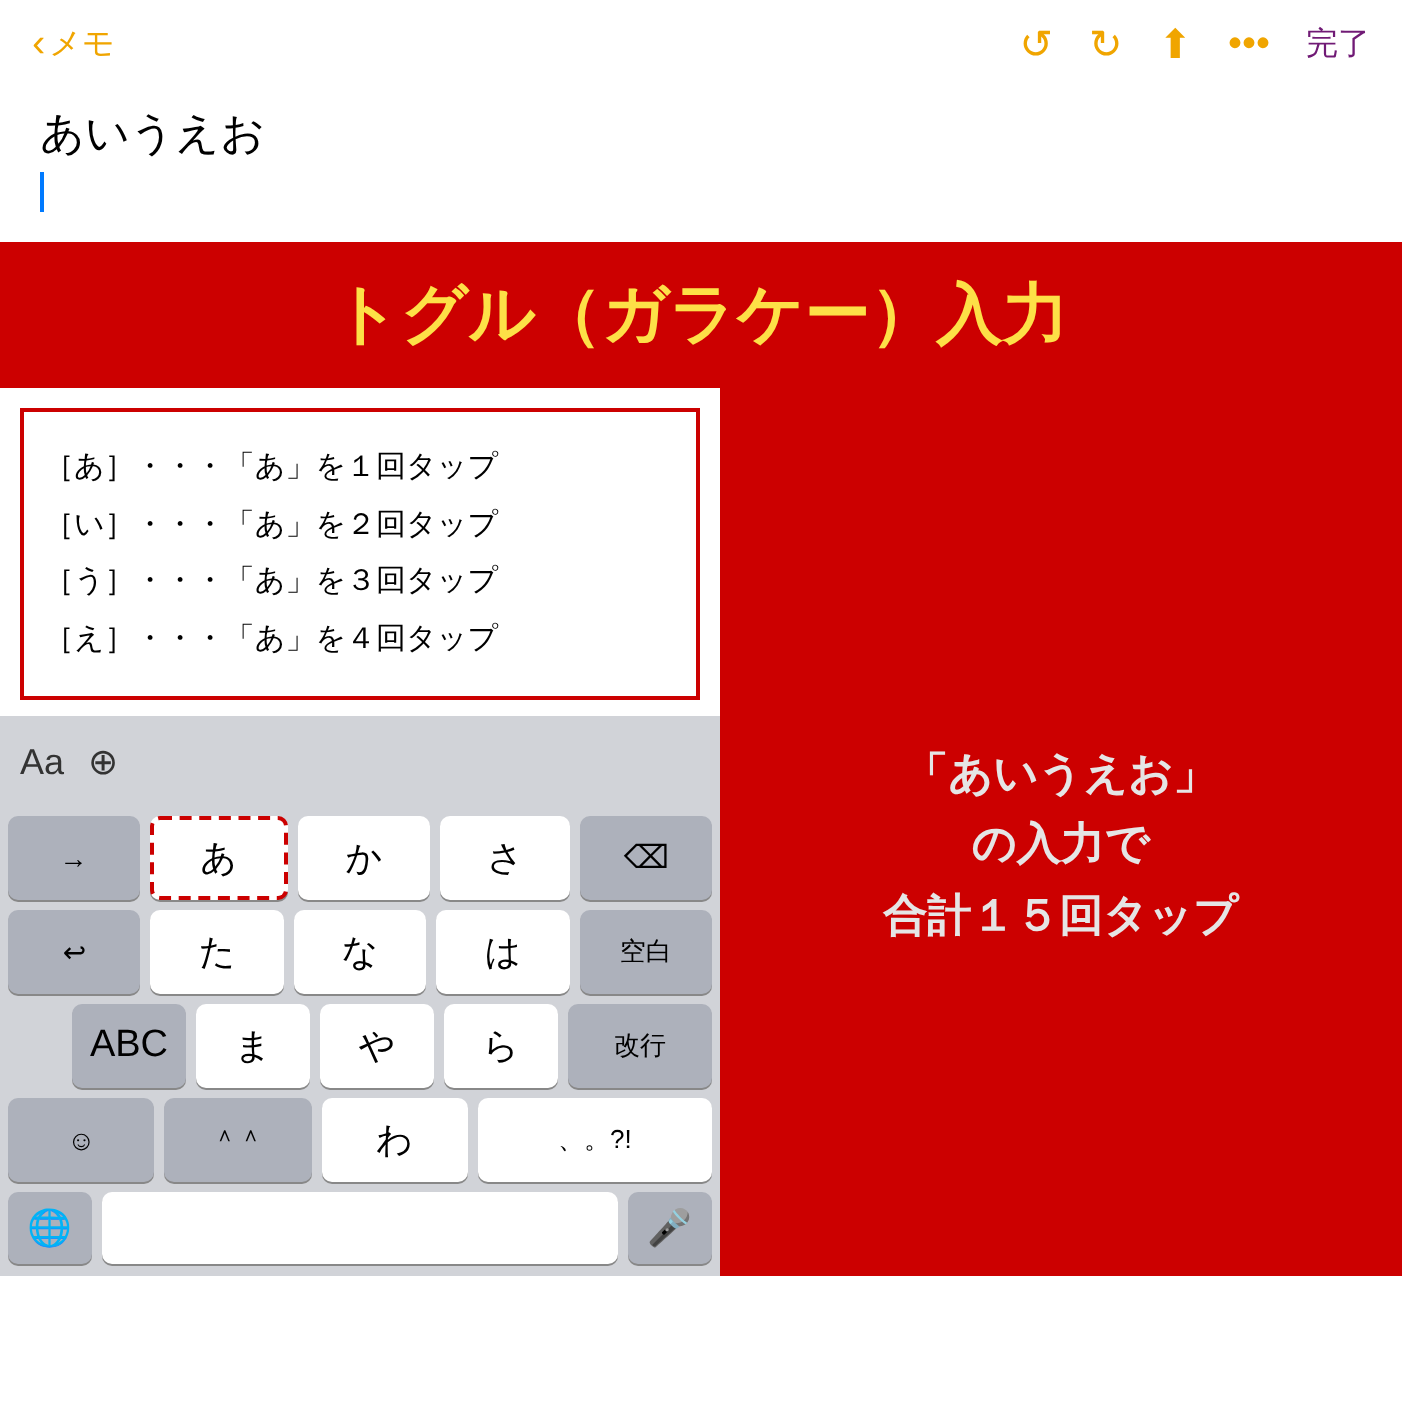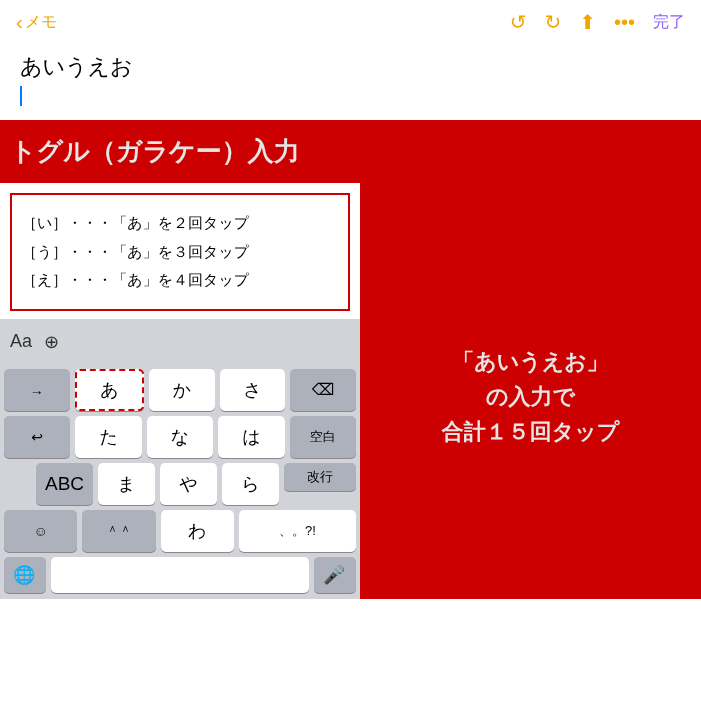--- a/index.html
+++ b/index.html
@@ -37,21 +37,21 @@
       display: flex;
       align-items: center;
       gap: 18px;
     }
     .nav-icon {
       color: #f0a500;
       font-size: 20px;
       cursor: pointer;
     }
     .nav-done {
-      color: #8b5cf6;
+      color: #701a75;
       font-size: 16px;
       font-weight: 500;
       cursor: pointer;
     }
 
     
     .note-area {
       padding: 8px 16px 0 20px;
       background: #fff;
     }
@@ -66,24 +66,24 @@
       height: 20px;
       background: #007aff;
       display: inline-block;
       animation: blink 1s infinite;
     }
     @keyframes blink { 0%,100%{opacity:1} 50%{opacity:0} }
 
     
     .red-banner {
       background: #cc0000;
-      color: #e5e5e5;
-      font-size: 26px;
+      color: #fde047;
+      font-size: 33px;
       font-weight: 700;
-      text-align: left;
+      text-align: center;
       padding: 14px 10px;
       margin: 10px 0 0 0;
     }
 
     
     .main-content {
       display: flex;
       flex-direction: row;
       background: #fff;
     }
@@ -206,21 +206,21 @@
       align-items: center;
       justify-content: center;
       font-size: 18px;
       cursor: pointer;
       box-shadow: 0 1px 0 #888;
     }
     .kb-kaigyo {
       background: #adb1bb;
       border-radius: 5px;
       width: 72px;
-      height: 28px;
+      height: 42px;
       display: flex;
       align-items: center;
       justify-content: center;
       font-size: 13px;
       color: #000;
       box-shadow: 0 1px 0 #888;
       cursor: pointer;
     }
 
     
@@ -264,20 +264,21 @@
   <span class="cursor-line"></span>
 </div>
 
 <div class="red-banner">トグル（ガラケー）入力</div>
 
 <div class="main-content">
 
   <div class="left-panel">
 
     <div class="instructions-box">
+      <div class="instruction-row">［あ］・・・「あ」を１回タップ</div>
       <div class="instruction-row">［い］・・・「あ」を２回タップ</div>
       <div class="instruction-row">［う］・・・「あ」を３回タップ</div>
       <div class="instruction-row">［え］・・・「あ」を４回タップ</div>
     </div>
 
     <div class="keyboard-toolbar">
       <span class="toolbar-aa">Aa</span>
       <span class="toolbar-icon">⊕</span>
     </div>
 

